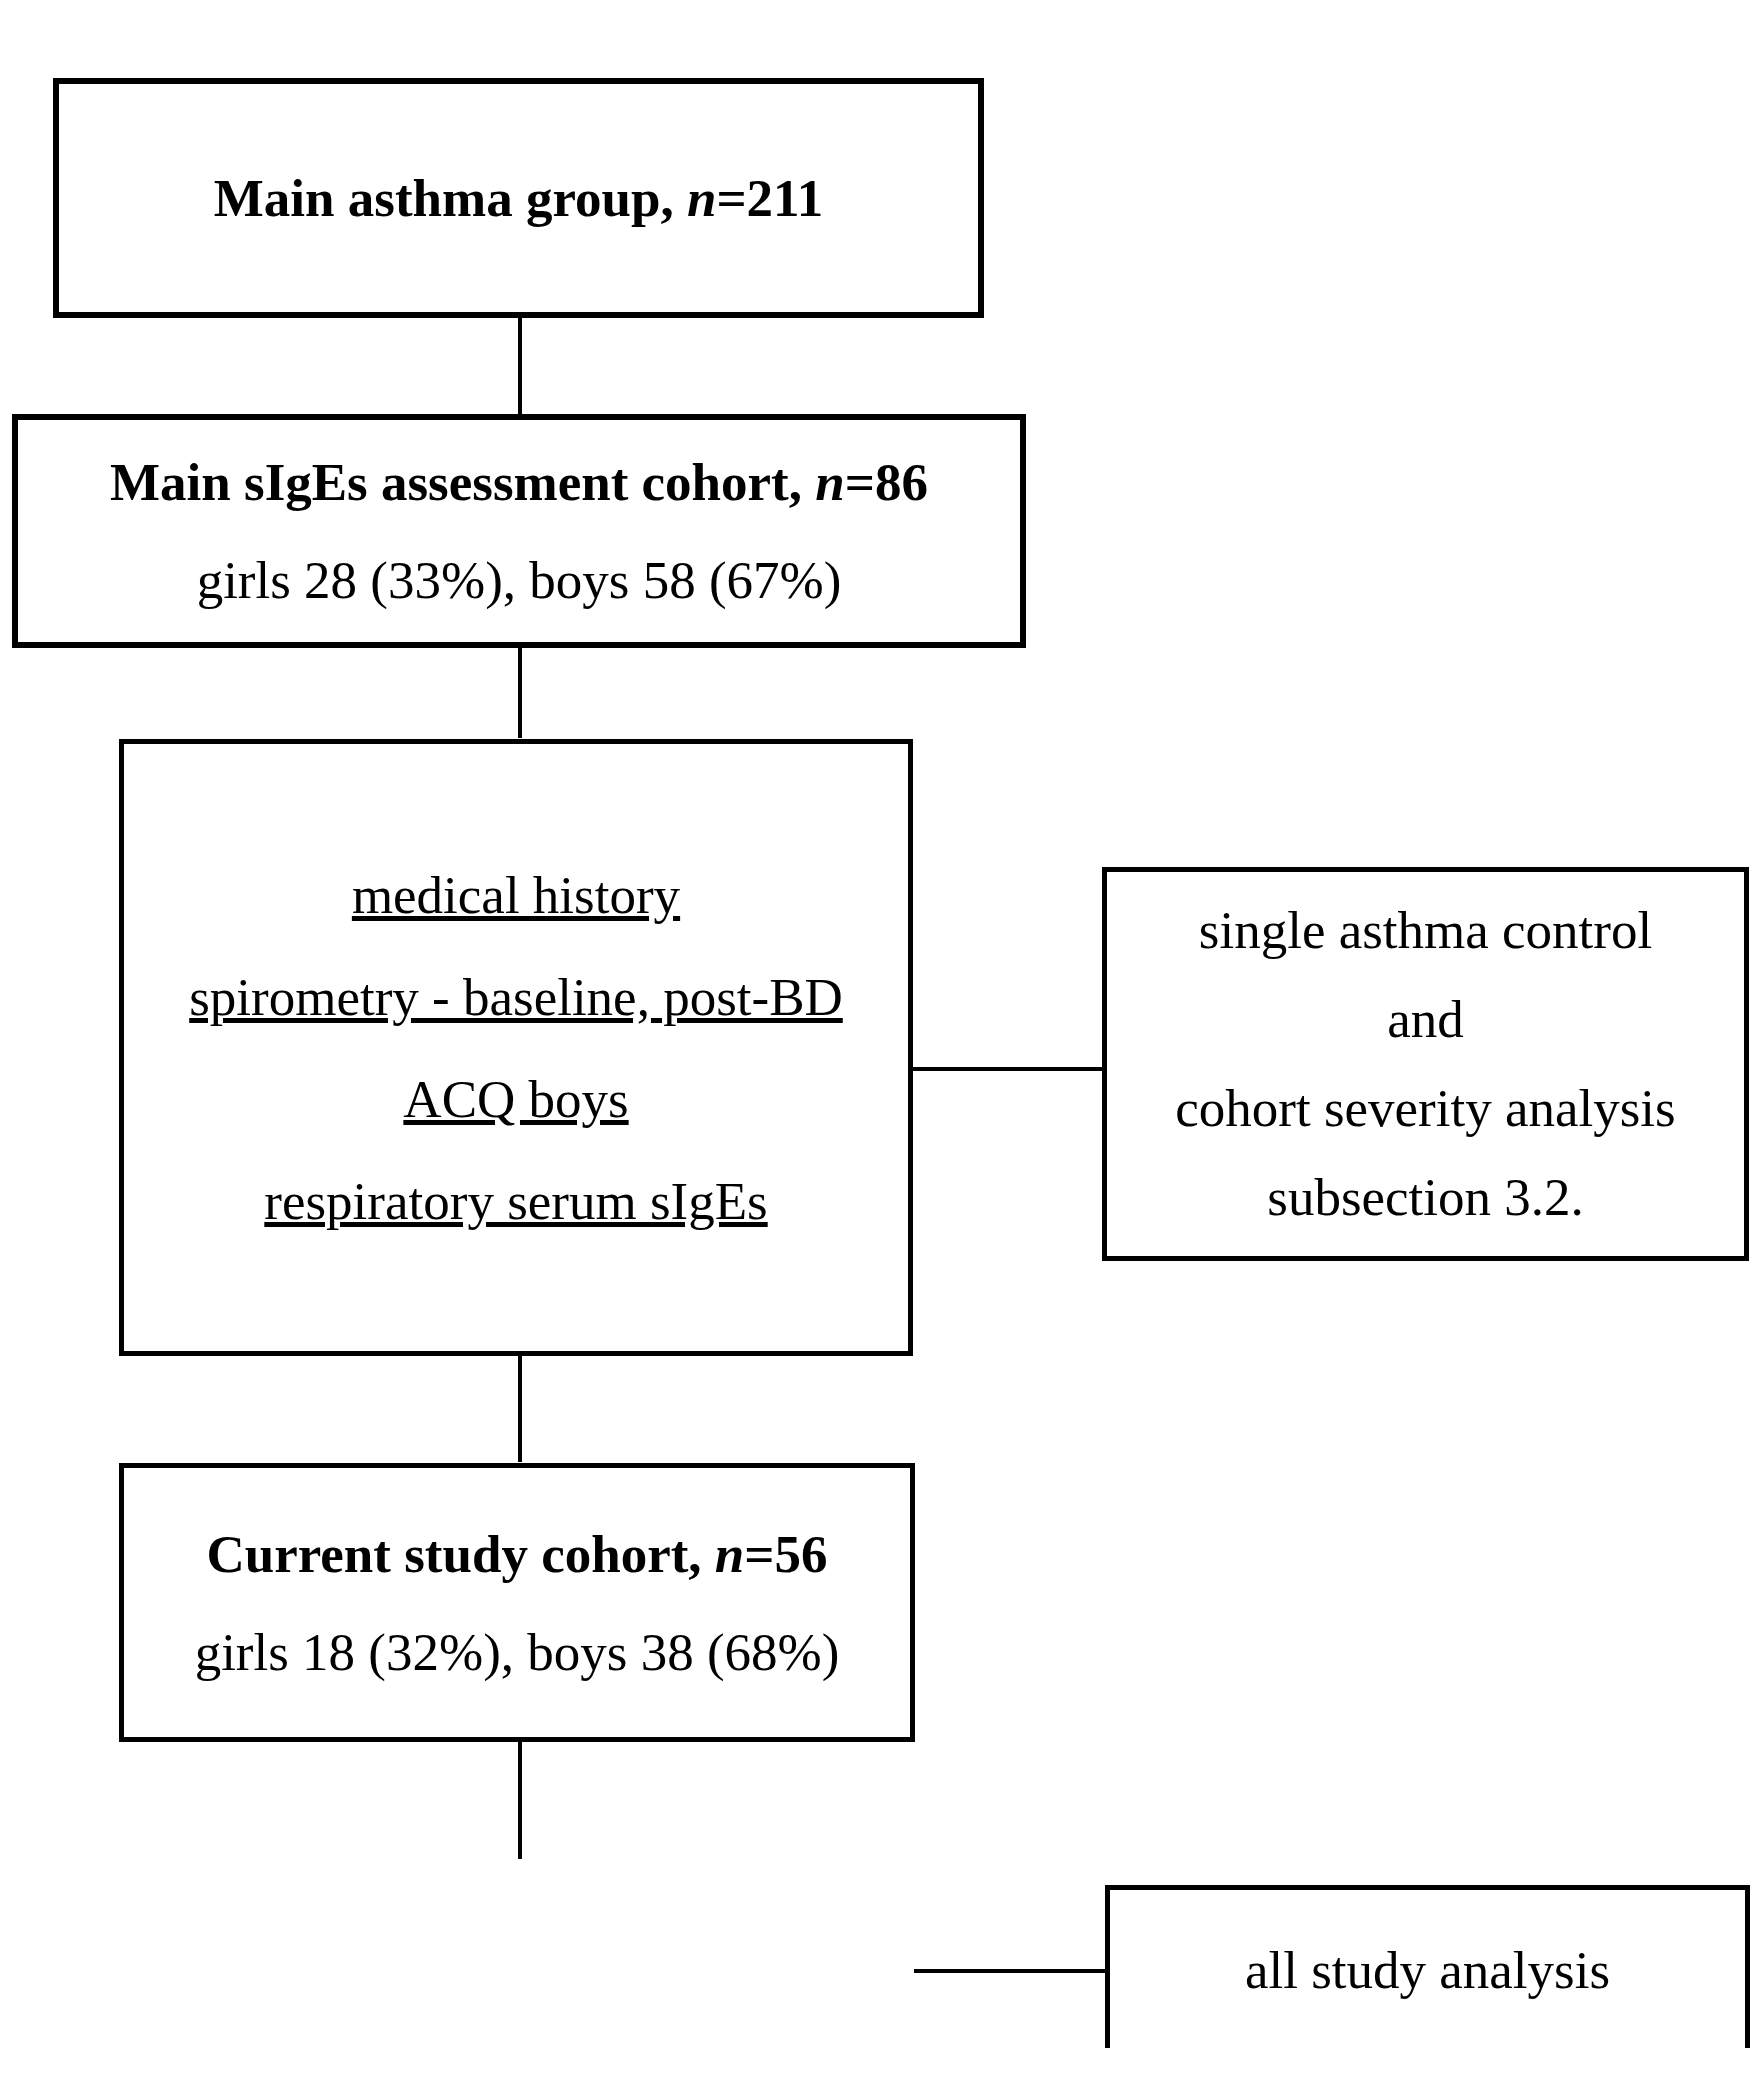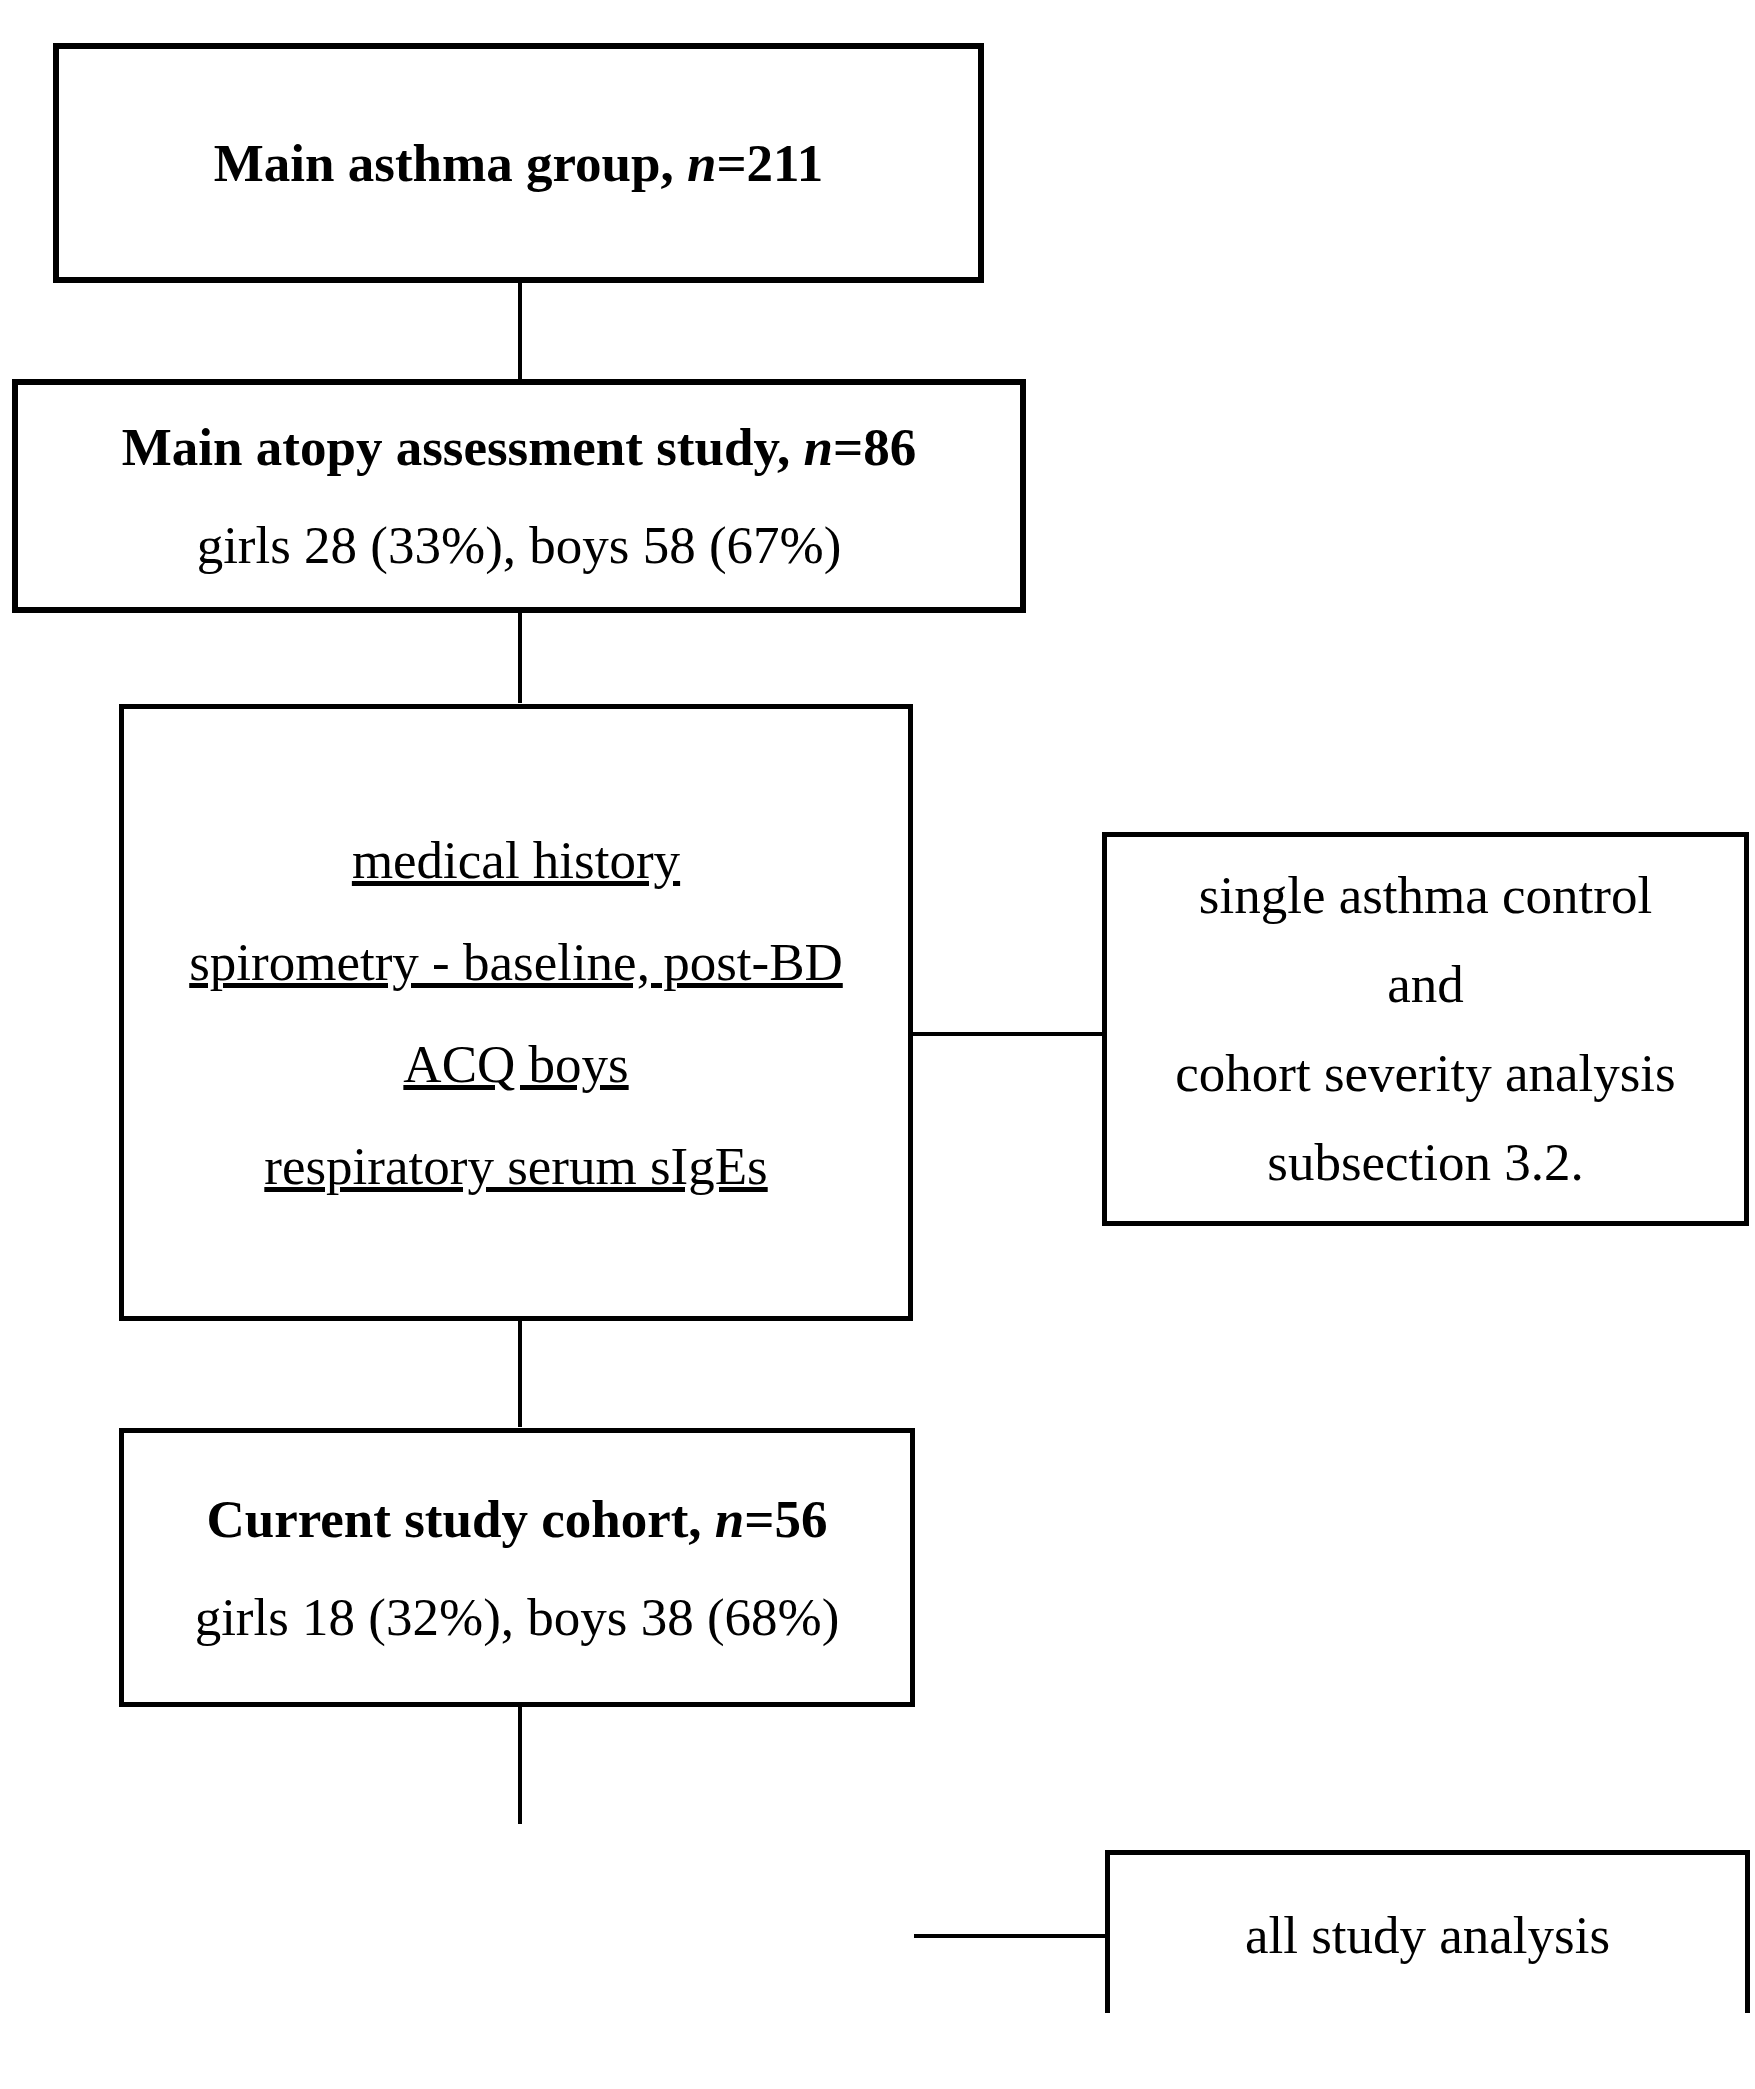--- a/index.html
+++ b/index.html
@@ -8,20 +8,21 @@
     background: #ffffff;
   }
   .canvas {
     position: relative;
     width: 1756px;
     height: 2013px;
     background: #ffffff;
     color: #000000;
     font-family: "Liberation Serif", "DejaVu Serif", serif;
     overflow: hidden;
+    margin-top: 35px;
   }
   .box {
     position: absolute;
     box-sizing: border-box;
     border: 5.1px solid #000000;
     background: #ffffff;
     display: flex;
     flex-direction: column;
     justify-content: center;
     align-items: center;
@@ -65,21 +66,21 @@
 
 <div class="canvas">
 
   <div class="box" id="box-main">
     <div class="tline bold"><span>Main asthma group, </span><i>n</i><span>=211</span></div>
   </div>
 
   <div class="conn" id="conn-1"></div>
 
   <div class="box" id="box-atopy">
-    <div class="tline bold"><span>Main atopy assessment study, </span><i>n</i><span>=86</span></div>
+    <div class="tline bold"><span>Main sIgEs assessment cohort, </span><i>n</i><span>=86</span></div>
     <div class="tline">girls 28 (33%), boys 58 (67%)</div>
   </div>
 
   <div class="conn" id="conn-2"></div>
 
   <div class="box" id="box-assess">
     <div class="tline">medical history</div>
     <div class="tline">spirometry - baseline, post-BD</div>
     <div class="tline">ACQ boys</div>
     <div class="tline">respiratory serum sIgEs</div>

